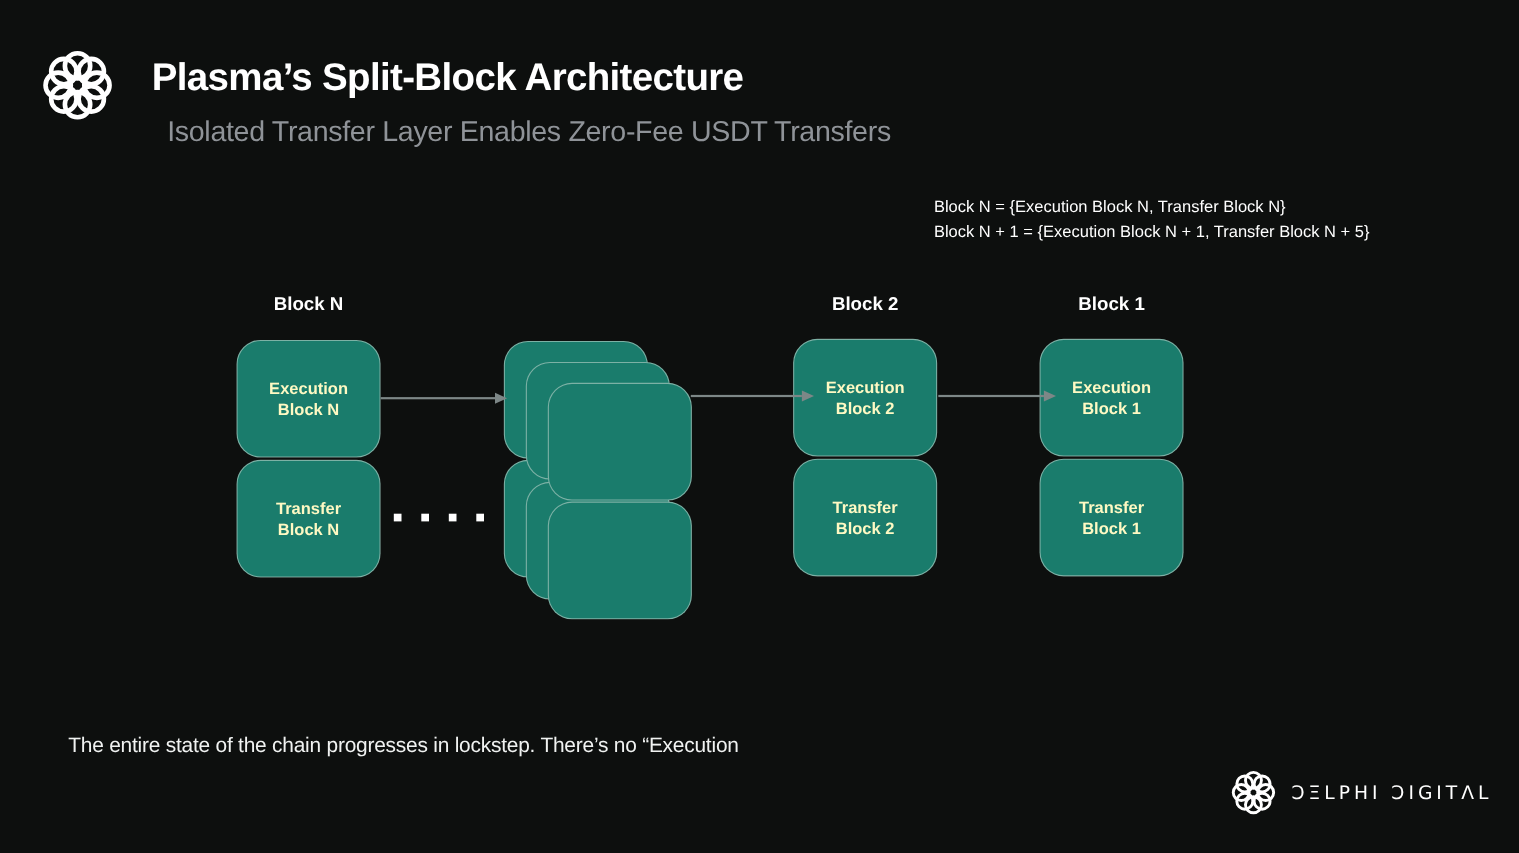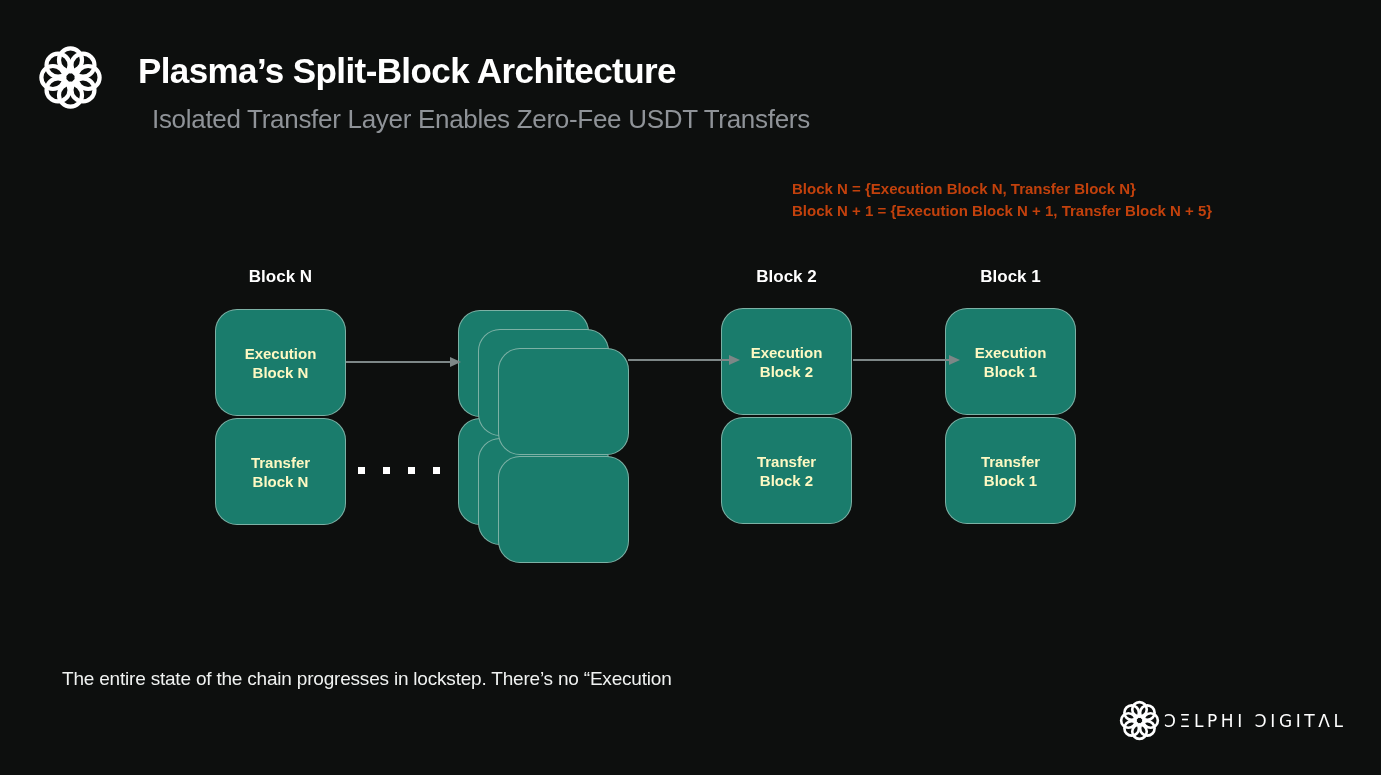--- a/index.html
+++ b/index.html
@@ -32,23 +32,23 @@
     color: var(--title-text); white-space: nowrap;
   }
   .subtitle {
     position: absolute; left: 138px; top: 104px;
     font-size: 26px; letter-spacing: -0.3px;
     color: var(--subtitle-text); white-space: nowrap; margin-left: 14px;
   }
 
   
   .formula {
-    position: absolute; left: 792px; top: 178px;
-    font-size: 15px; font-weight: bold; line-height: 21.5px;
-    color: #c2410c; white-space: nowrap;
+    position: absolute; left: 849px; top: 178px;
+    font-size: 15px; font-weight: normal; line-height: 21.5px;
+    color: #ffffff; white-space: nowrap;
   }
 
   
   .col-label {
     position: absolute; top: 267px; width: 131px;
     font-size: 17px; font-weight: bold; text-align: center;
     color: #fff; white-space: nowrap;
   }
   .col-label.n { left: 215px; }
   .col-label.b2 { left: 721px; }
@@ -99,21 +99,21 @@
   
   .caption {
     position: absolute; left: 62px; top: 667px;
     font-size: 19px; line-height: 23.5px; letter-spacing: -0.2px;
     color: var(--caption-text); white-space: nowrap; text-align: center;
   }
 
   
   .footer-brand {
     position: absolute; left: 1119px; top: 700px;
-    display: flex; align-items: center; gap: 4px;
+    display: flex; align-items: center; gap: 14px;
   }
   .brand-wordmark {
     font-family: "DejaVu Sans", sans-serif;
     font-size: 17px; letter-spacing: 3.6px; color: #fff;
     white-space: nowrap;
   }
 </style>
 </head>
 <body>
 

